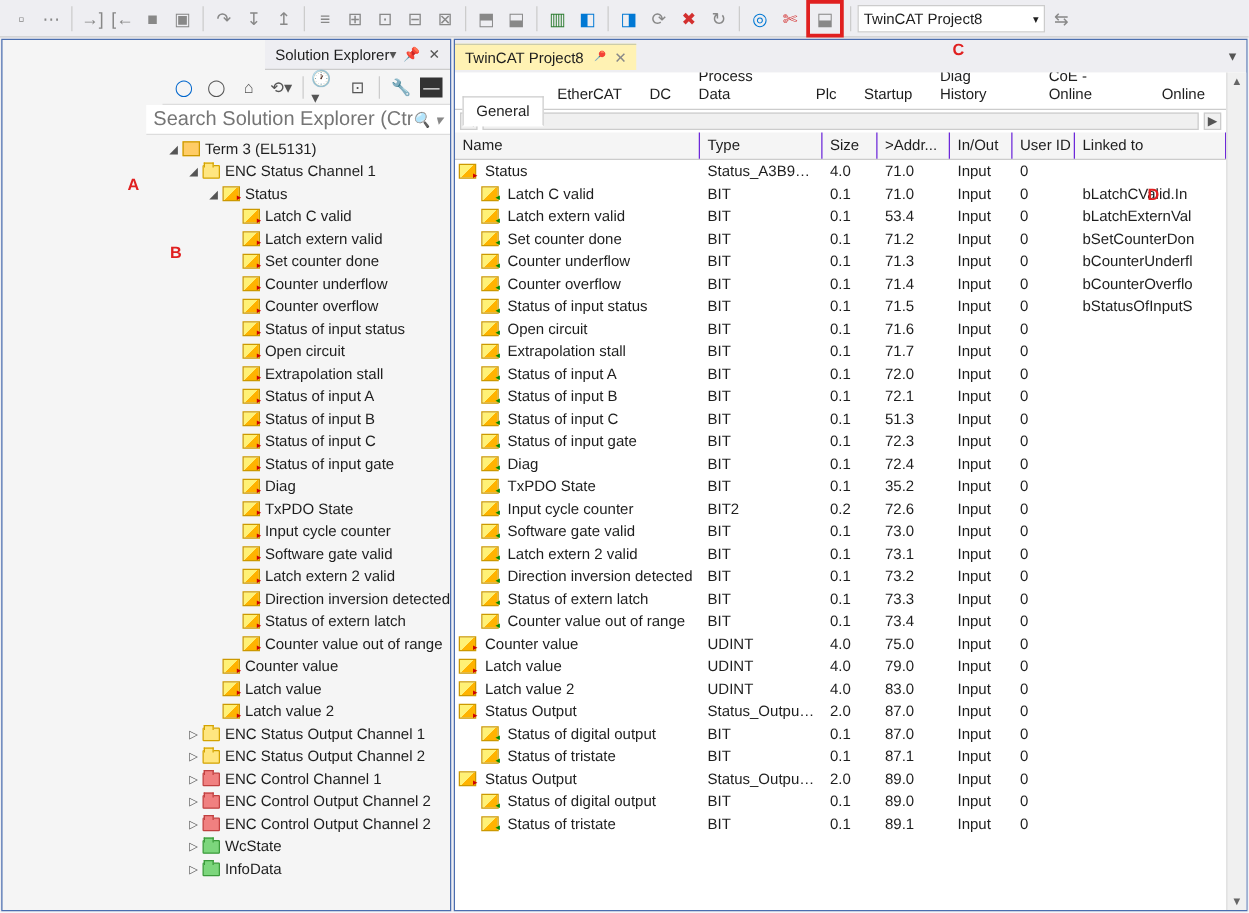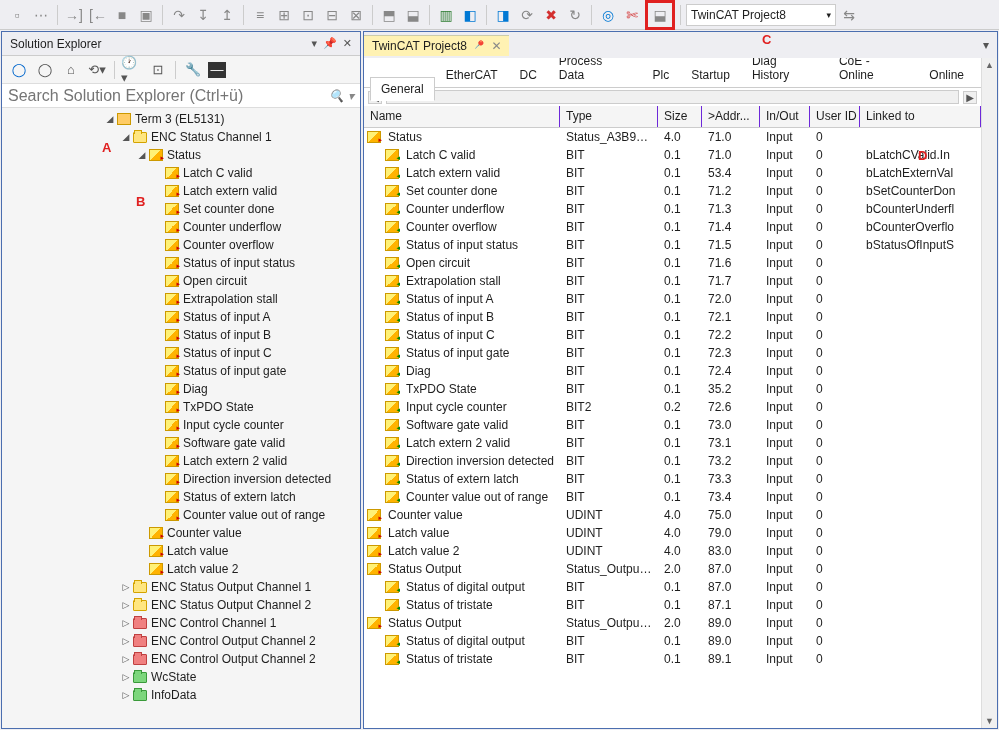--- a/index.html
+++ b/index.html
@@ -7,21 +7,21 @@
 .toolbar-top { height: 30px; background: #eeeef2; border-bottom: 1px solid #ccc; display: flex; align-items: center; padding: 0 6px; gap: 2px; }
 .toolbar-top .sep { width: 1px; height: 20px; background: #ccc; margin: 0 3px; }
 .tb-btn { width: 22px; height: 22px; display: flex; align-items: center; justify-content: center; color: #888; cursor: pointer; font-size: 14px; }
 .tb-btn.col1 { color: #0078d4; }
 .tb-btn.col2 { color: #2e7d32; }
 .tb-btn.col3 { color: #d32f2f; }
 .highlight-red { border: 3px solid #e02020; padding: 1px; }
 .dropdown-proj { width: 150px; height: 22px; border: 1px solid #ccc; background: #fff; font-size: 12px; padding: 0 4px; display: flex; align-items: center; justify-content: space-between; }
 .main-split { display: flex; height: 700px; }
 .panel { background: #f5f5f5; display: flex; flex-direction: column; }
-.panel-l { width: 360px; border: 1px solid #4b6eaf; margin: 1px; }
+.panel-l { width: 360px; border: 1px solid #4b6eaf; margin: 1px; align-items: flex-end; }
 .panel-r { flex: 1; border: 1px solid #4b6eaf; margin: 1px; }
 .panel-title { height: 24px; background: #eeeef2; display: flex; align-items: center; padding: 0 8px; font-size: 12px; justify-content: space-between; border-bottom: 1px solid #ccc; }
 .panel-title .ttl-icons { display: flex; gap: 6px; color: #555; font-size: 11px; }
 .sol-toolbar { height: 28px; display: flex; align-items: center; gap: 4px; padding: 0 6px; border-bottom: 1px solid #ddd; background: #f5f5f5; }
 .sol-tb-btn { width: 22px; height: 22px; display: flex; align-items: center; justify-content: center; font-size: 13px; color: #555; }
 .sol-toolbar .sep { width: 1px; height: 18px; background: #ccc; margin: 0 2px; }
 .sol-search { height: 24px; display: flex; align-items: center; padding: 0 6px; border-bottom: 1px solid #ddd; background: #fff; }
 .sol-search input { flex: 1; border: none; outline: none; font-size: 16px; background: transparent; color: #888; }
 .tree { flex: 1; overflow: auto; background: #f5f5f5; padding: 2px 0; }
 .tree-row { display: flex; align-items: center; height: 18px; padding-left: 0; white-space: nowrap; cursor: pointer; }
@@ -574,21 +574,21 @@
               </div>
               <div class="trow">
                 <div class="c-name indent1">
                   <span class="ico">
                     <span class="ico-var in"></span>
                   </span>
                   <span>Status of input C</span>
                 </div>
                 <div class="c-type">BIT</div>
                 <div class="c-size">0.1</div>
-                <div class="c-addr">72.2</div>
+                <div class="c-addr">51.3</div>
                 <div class="c-inout">Input</div>
                 <div class="c-user">0</div>
                 <div class="c-linked"></div>
               </div>
               <div class="trow">
                 <div class="c-name indent1">
                   <span class="ico">
                     <span class="ico-var in"></span>
                   </span>
                   <span>Status of input gate</span>

